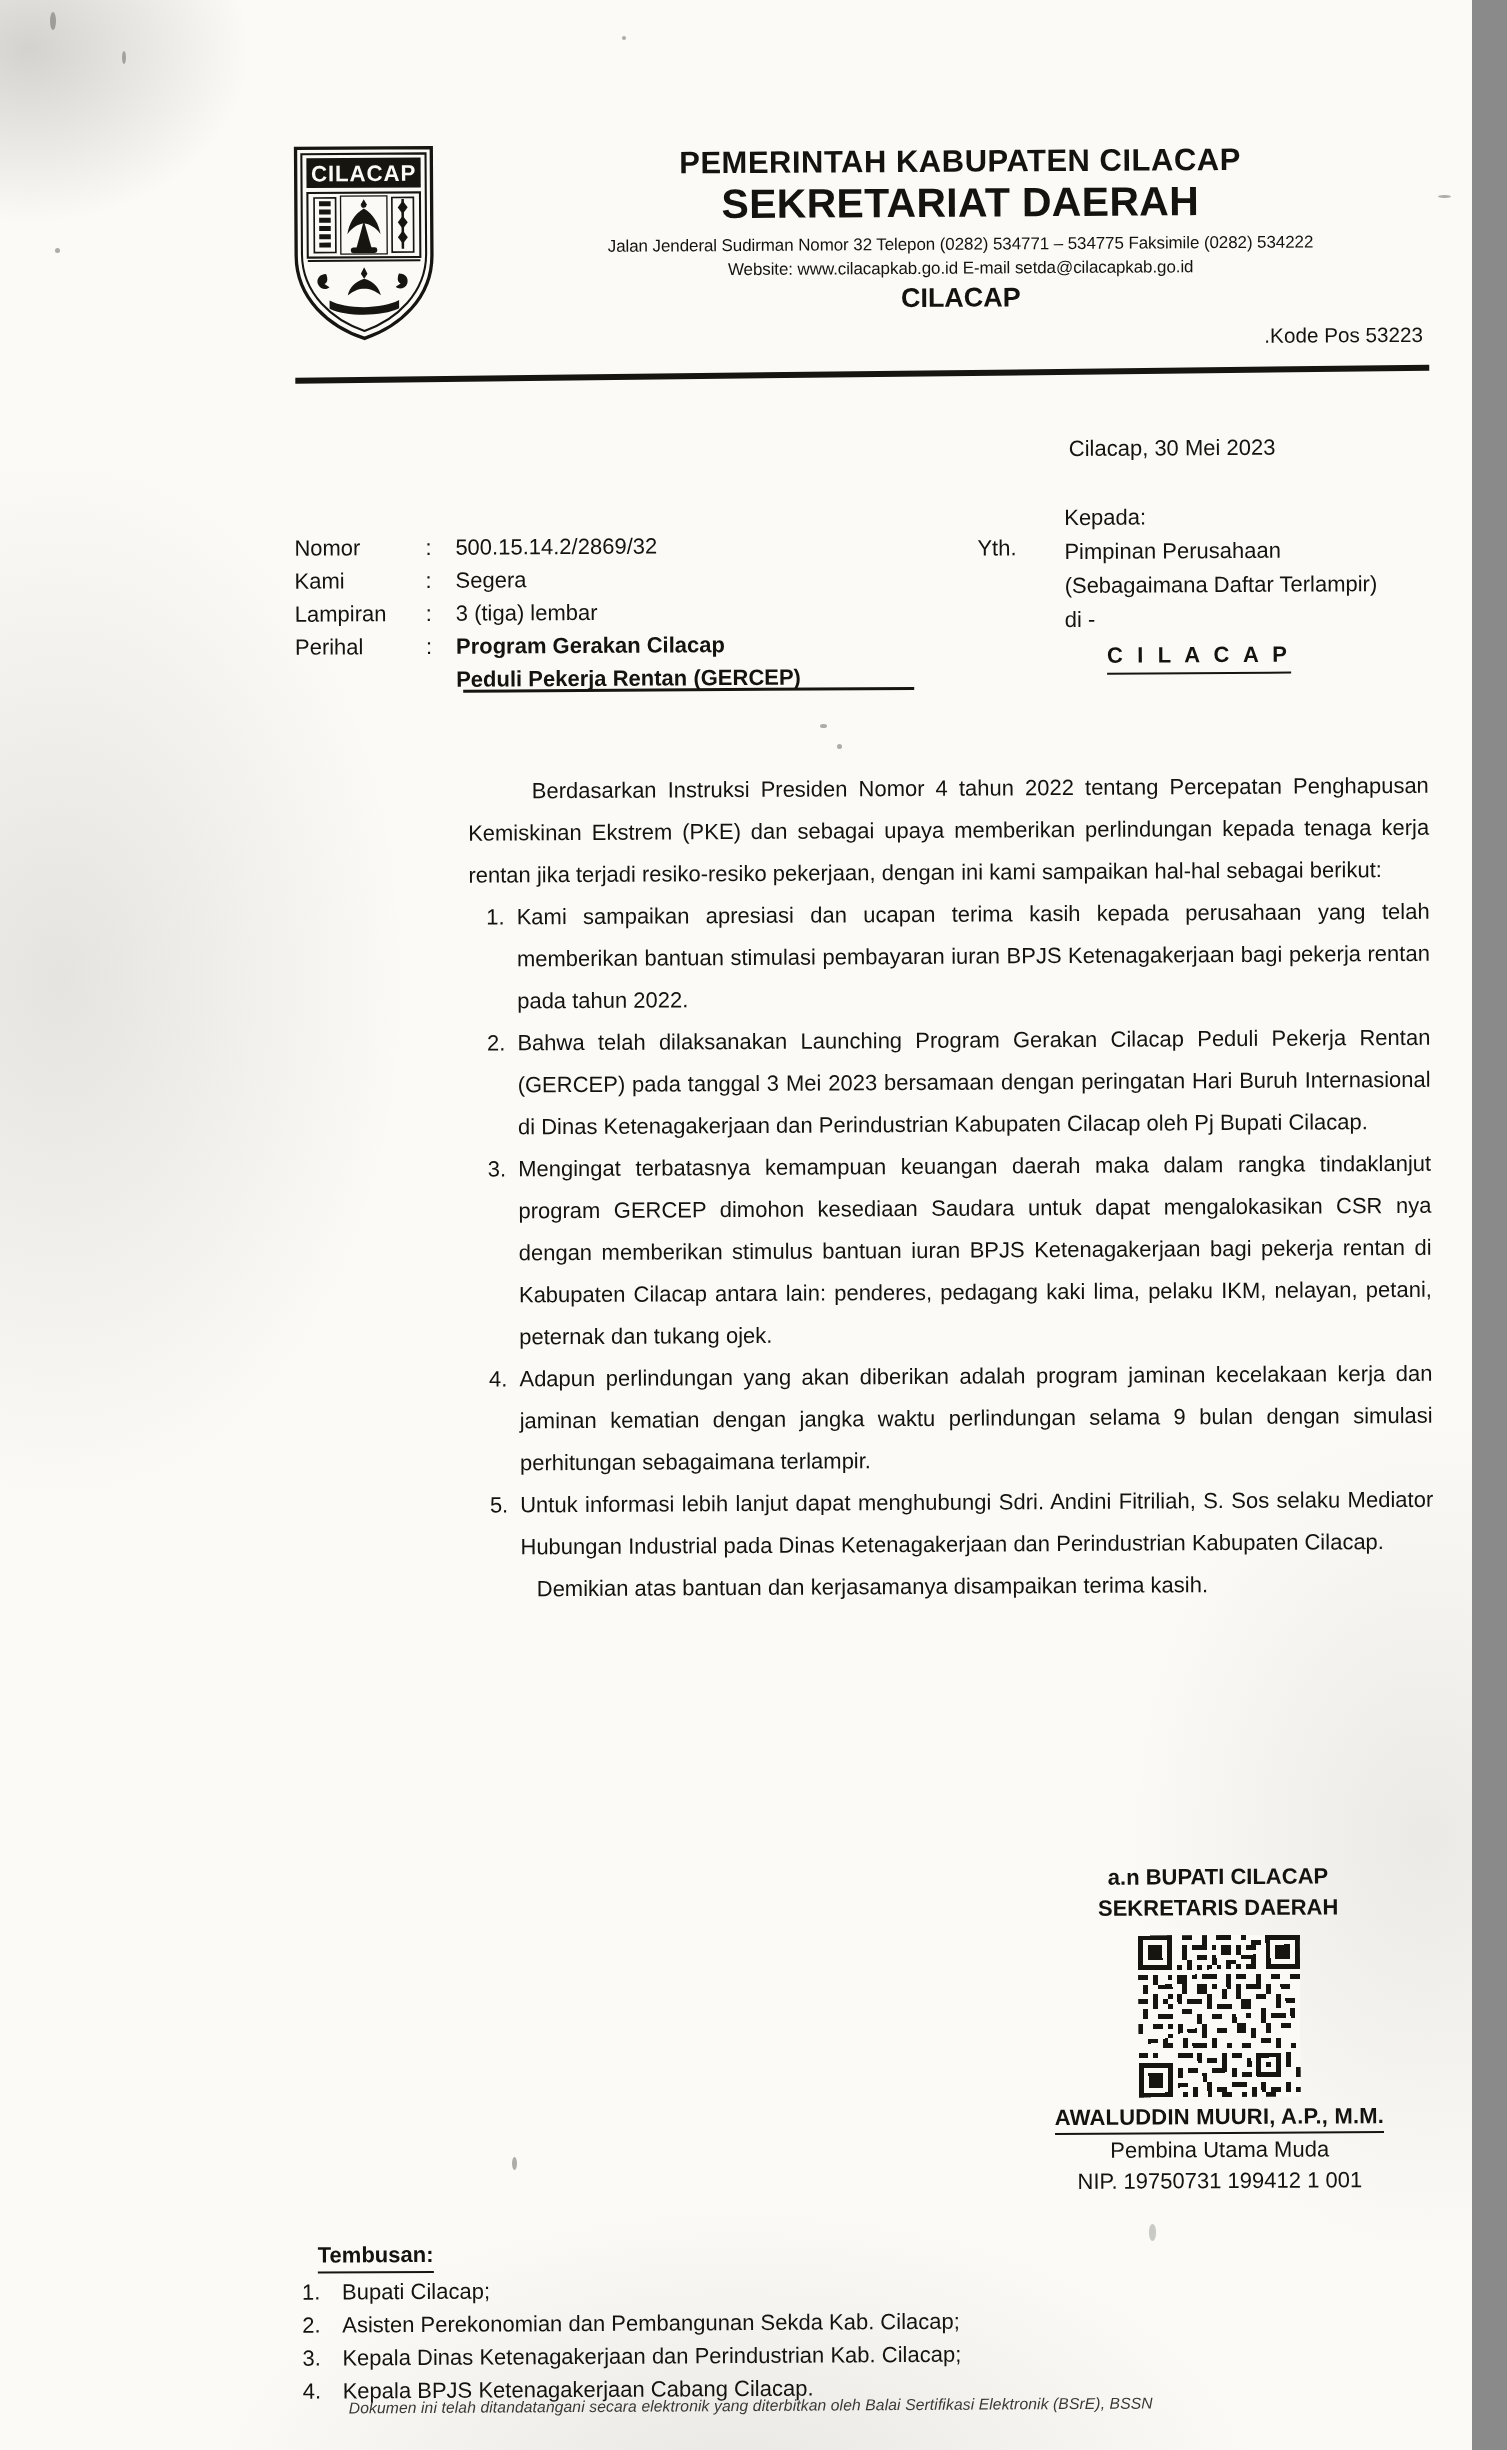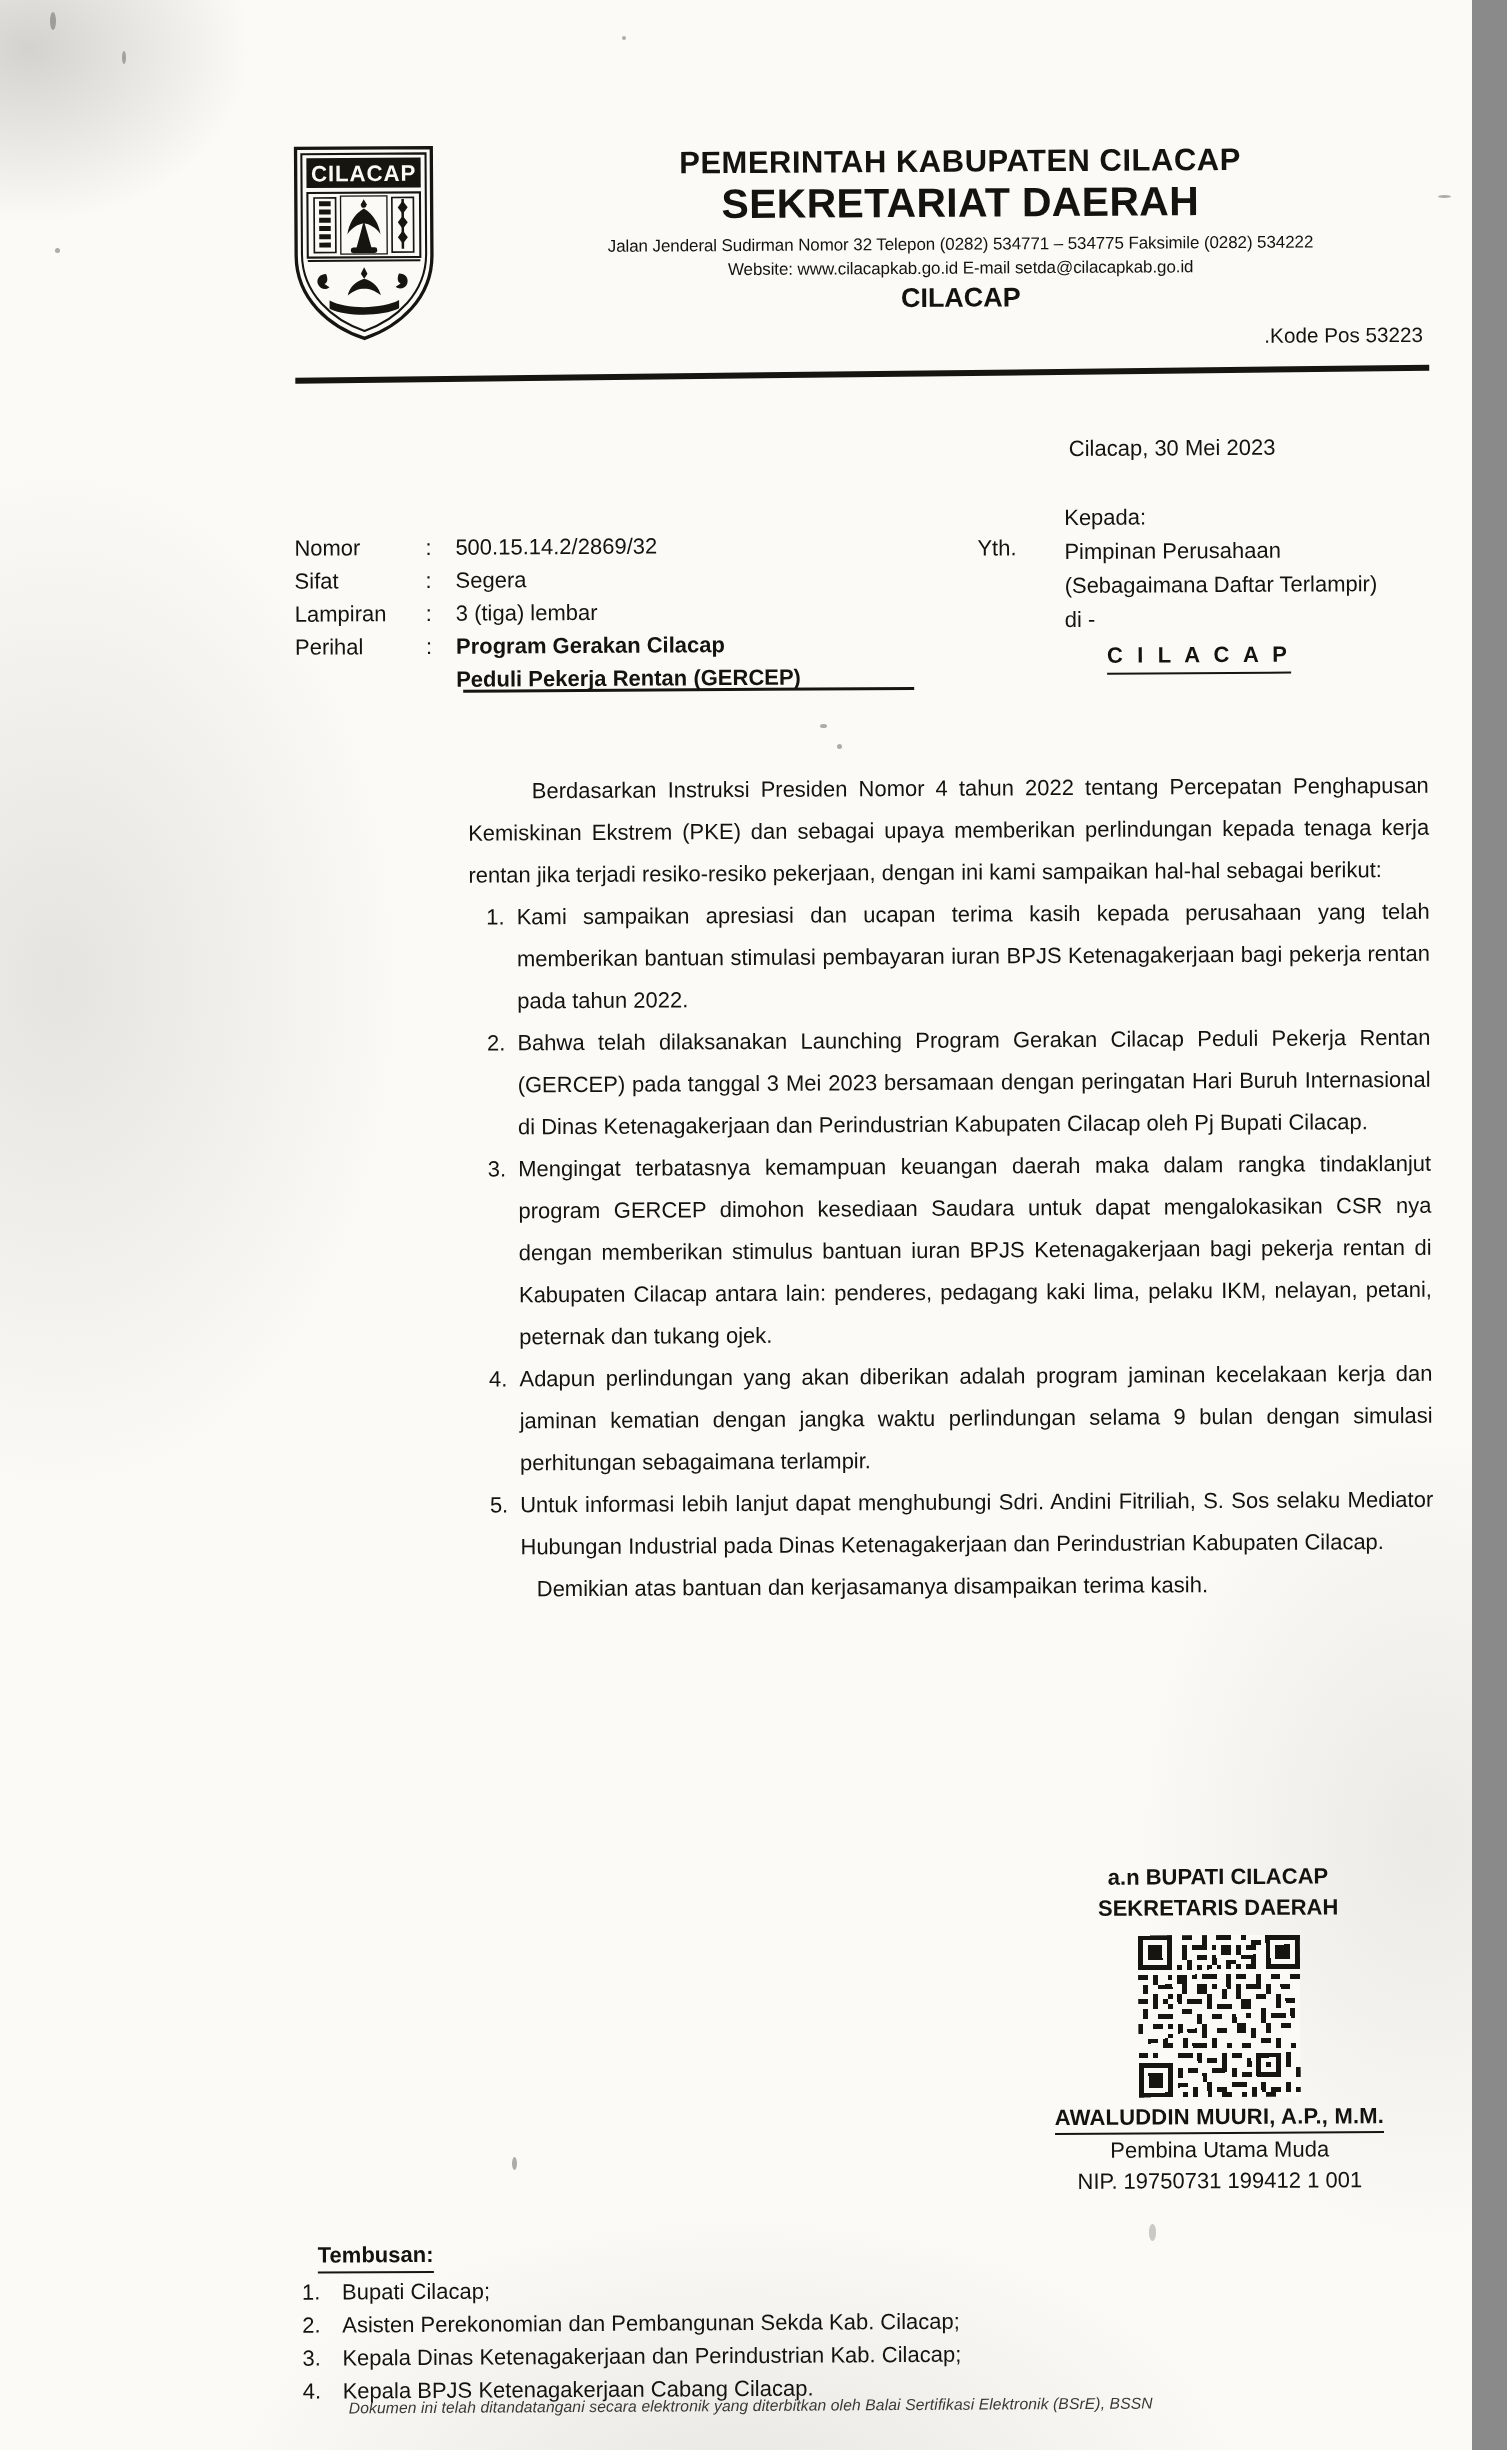--- a/index.html
+++ b/index.html
@@ -302,21 +302,21 @@
 
   <div class="meta">
     <table>
       <tbody>
             <tr>
         <td class="k">Nomor</td>
         <td class="s">:</td>
         <td class="v">500.15.14.2/2869/32</td>
       </tr>
       <tr>
-        <td class="k">Sifat</td>
+        <td class="k">Kami</td>
         <td class="s">:</td>
         <td class="v">Segera</td>
       </tr>
       <tr>
         <td class="k">Lampiran</td>
         <td class="s">:</td>
         <td class="v">3 (tiga) lembar</td>
       </tr>
       <tr>
         <td class="k">Perihal</td>

